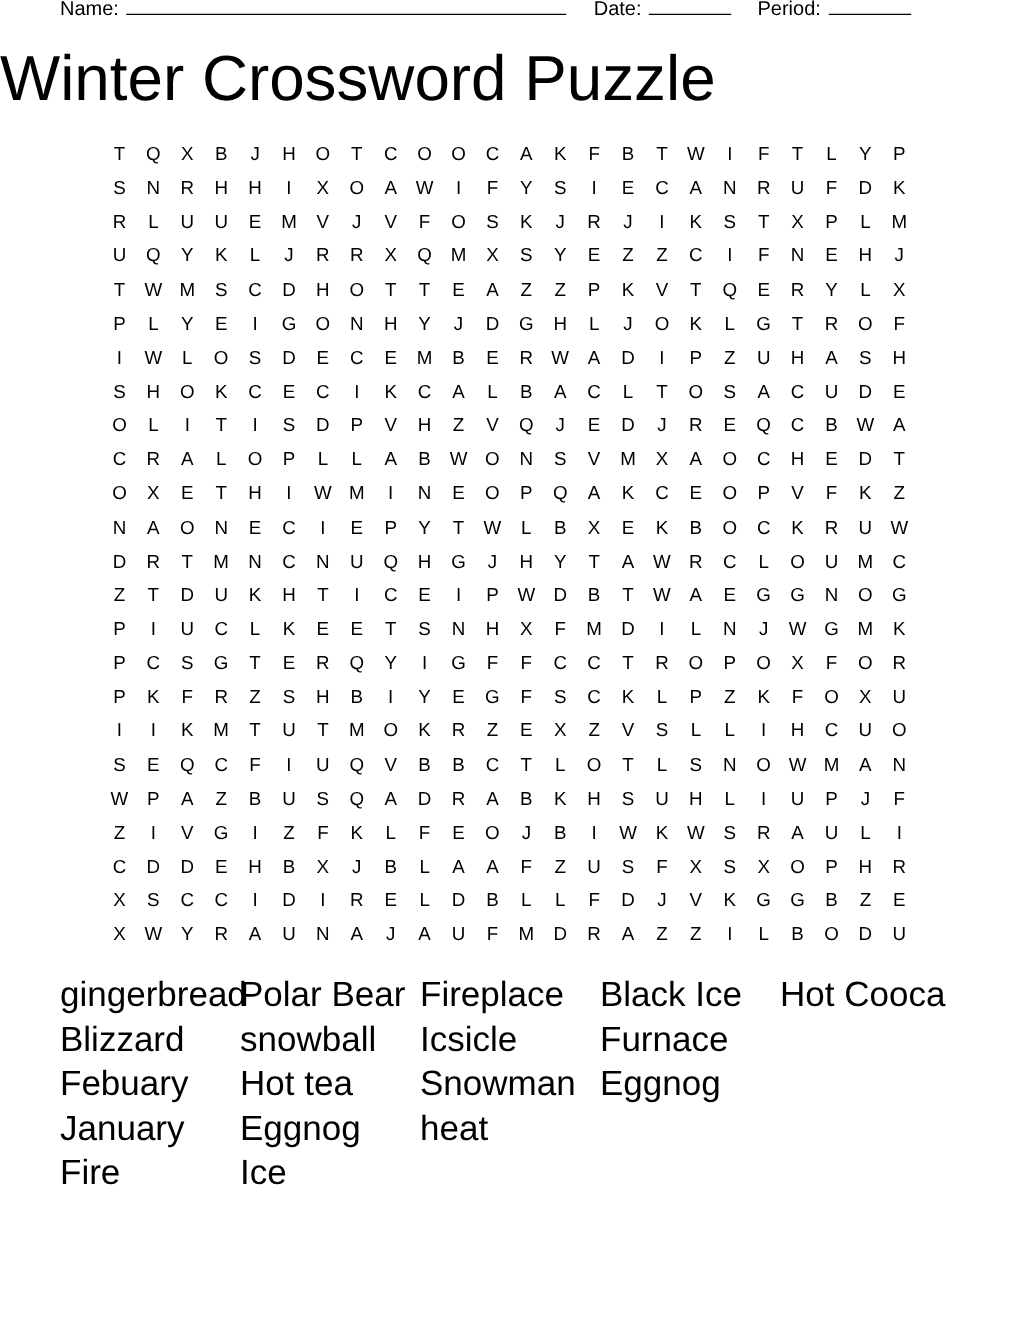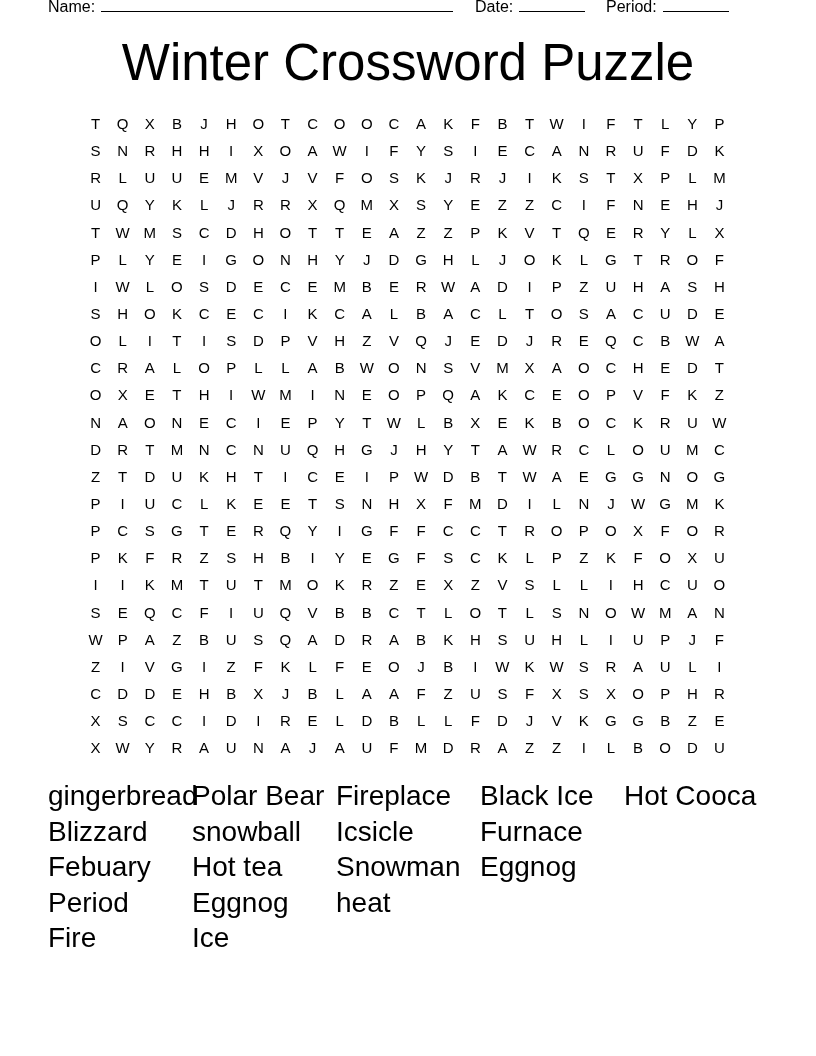--- a/index.html
+++ b/index.html
@@ -2,21 +2,21 @@
 <html><head>
 <meta charset="utf-8">
 <style>
   html, body { margin:0; padding:0; background:#ffffff; }
   body { width:816px; height:1056px; position:relative; overflow:hidden;
          font-family:"Liberation Sans", sans-serif; color:#000; }
   .header { position:absolute; top:-3px; left:0; width:816px; height:22px; font-size:16px; }
   .hdr-field { position:absolute; top:0; white-space:nowrap; }
   .hdr-label { display:inline-block; }
   .hdr-line { display:inline-block; border-bottom:1px solid #000; height:14px; vertical-align:baseline; margin-left:6px; }
-  .title { position:absolute; top:32px; left:0; width:816px; text-align:center;
+  .title { position:absolute; top:32px; left:0; width:816px; text-align:left;
            font-size:51px; line-height:62px; }
   .grid { position:absolute; left:82px; top:110px; }
   .grid-row { display:flex; height:27.15px; }
   .cell { width:27.13px; height:27.15px; text-align:center; line-height:27px; font-size:15px; }
   .words { position:absolute; left:48px; top:778px; width:730px; }
   .word-row { display:flex; height:35.5px; }
   .word { width:144px; font-size:28px; line-height:35px; white-space:nowrap; }
 </style>
 </head>
 <body>
@@ -676,21 +676,21 @@
       <div class="word">Icsicle</div>
       <div class="word">Furnace</div>
     </div>
     <div class="word-row">
       <div class="word">Febuary</div>
       <div class="word">Hot tea</div>
       <div class="word">Snowman</div>
       <div class="word">Eggnog</div>
     </div>
     <div class="word-row">
-      <div class="word">Period</div>
+      <div class="word">January</div>
       <div class="word">Eggnog</div>
       <div class="word">heat</div>
     </div>
     <div class="word-row">
       <div class="word">Fire</div>
       <div class="word">Ice</div>
     </div>
   </div>
 
 </body></html>

